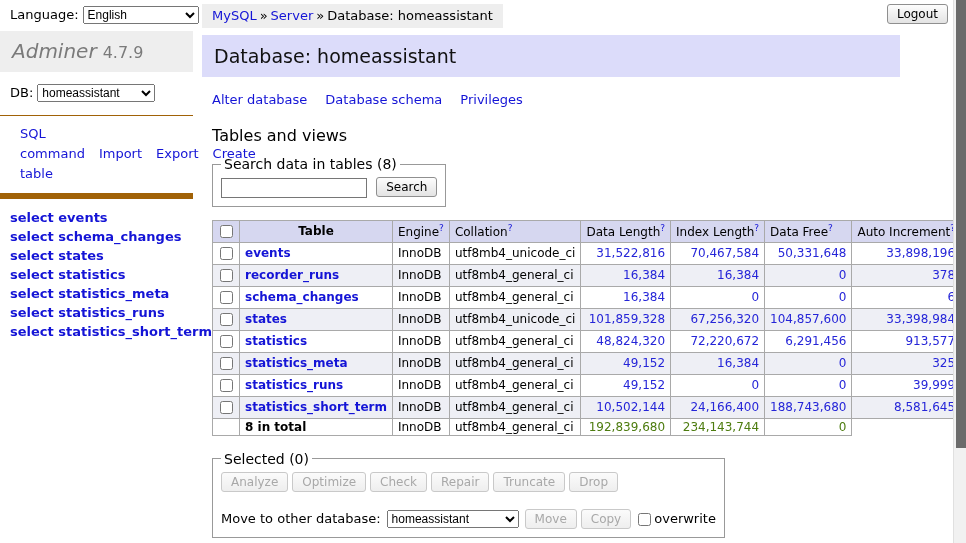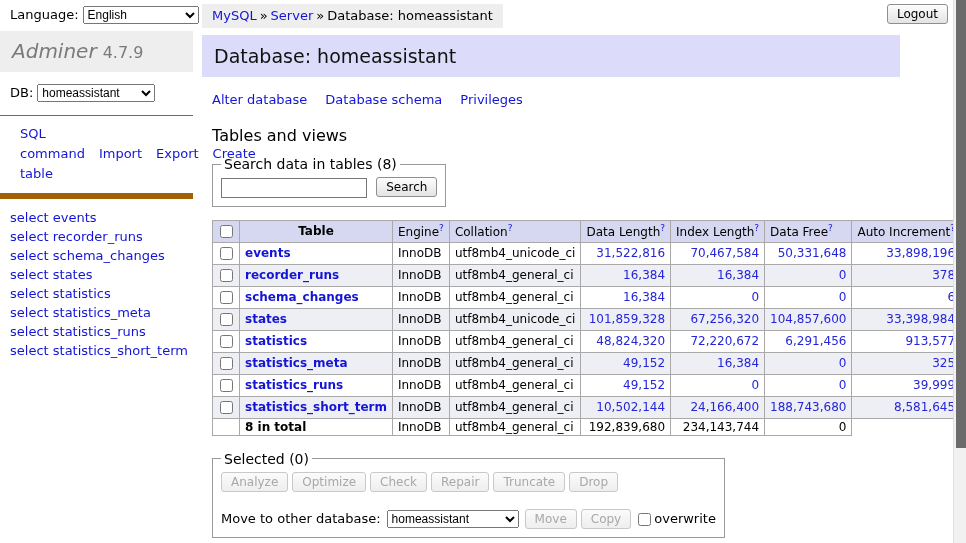--- a/index.html
+++ b/index.html
@@ -34,21 +34,21 @@
   .sidebar h1 {
     margin: 3px 0 0; background: #eee; color: #7a7a7a;
     font-size: 20px; font-weight: normal; font-style: italic; padding: 8px 12px 9px;
   }
   .sidebar h1 .version { font-size: 16px; font-style: normal; margin-left: 6px; color: #7a7a7a; }
   .db-row { padding: 12px 10px 13px; border-bottom: 1px solid #a16207; }
   .db-row select { width: 118px; font-size: 12px; margin-left: 4px; }
   .nav-links { padding: 8px 20px 9px; border-bottom: 6px solid #a16207; line-height: 1.55; }
   .nav-links a { margin-right: 14px; }
   .tables-list { padding: 10px 10px; }
-  .tables-list p { margin: 0 0 1px; line-height: 1.38; white-space: nowrap; }
+  .tables-list p { margin: 0 0 1px; line-height: 1.38; white-space: nowrap; font-weight: bold; }
 
   
   .main { flex: 1; min-width: 0; }
   .main h2 {
     margin: 7px 66px 0 9px; background: #dcdcfa; font-size: 19px; font-weight: normal;
     padding: 10px 12px; color: #111;
   }
   .main-inner { padding: 0 0 0 19px; }
   .db-links { margin-top: 15px; }
   .db-links a, .bottom-links a, .routine-links a { margin-right: 18px; }
@@ -64,21 +64,21 @@
   .db-tables thead th { background: #d6d7f0; font-weight: normal; text-align: left; }
   .db-tables thead th.col-table { font-weight: bold; text-align: center; }
   .db-tables sup { font-size: 9px; }
   .db-tables tbody tr:nth-child(even) { background: #eeeff5; }
   .db-tables td.num { text-align: right; color: #2525d8; }
   .db-tables td.name a { font-weight: bold; }
   .db-tables td.chk, .db-tables th.chk { text-align: center; padding: 1px 3px; }
   .db-tables tr.total { background: #fff; }
   .db-tables tr.total td { color: #000; }
   .db-tables tr.total td.name { font-weight: bold; }
-  .db-tables tr.total td.num { color: #000000; }
+  .db-tables tr.total td.num { color: #4d7c0f; }
 
   .selected-fs { margin-top: 15px; }
   .sel-buttons button { margin-right: 4px; }
   .move-row { margin-top: 17px; white-space: nowrap; }
   .move-row select { width: 132px; font-size: 12px; margin: 0 6px; }
   .move-row button { margin-right: 4px; }
   .move-row label { margin-left: 3px; }
   .move-row input[type=checkbox] { vertical-align: middle; margin: 0 3px 0 0; }
 
   
@@ -107,21 +107,20 @@
   <div class="sidebar">
     <h1>
       <span>Adminer</span><span class="version">4.7.9</span>
     </h1>
     <div class="db-row">
       <span>DB:</span><select><option>homeassistant</option></select>
     </div>
     <div class="nav-links"><a>SQL command</a><a>Import</a><a>Export</a><a>Create table</a></div>
     <div class="tables-list">
         <p><a>select events</a></p>
-        <p><a>select recorder_runs</a></p>
         <p><a>select schema_changes</a></p>
         <p><a>select states</a></p>
         <p><a>select statistics</a></p>
         <p><a>select statistics_meta</a></p>
         <p><a>select statistics_runs</a></p>
         <p><a>select statistics_short_term</a></p>
       </div>
   </div>
 
   <div class="main">

